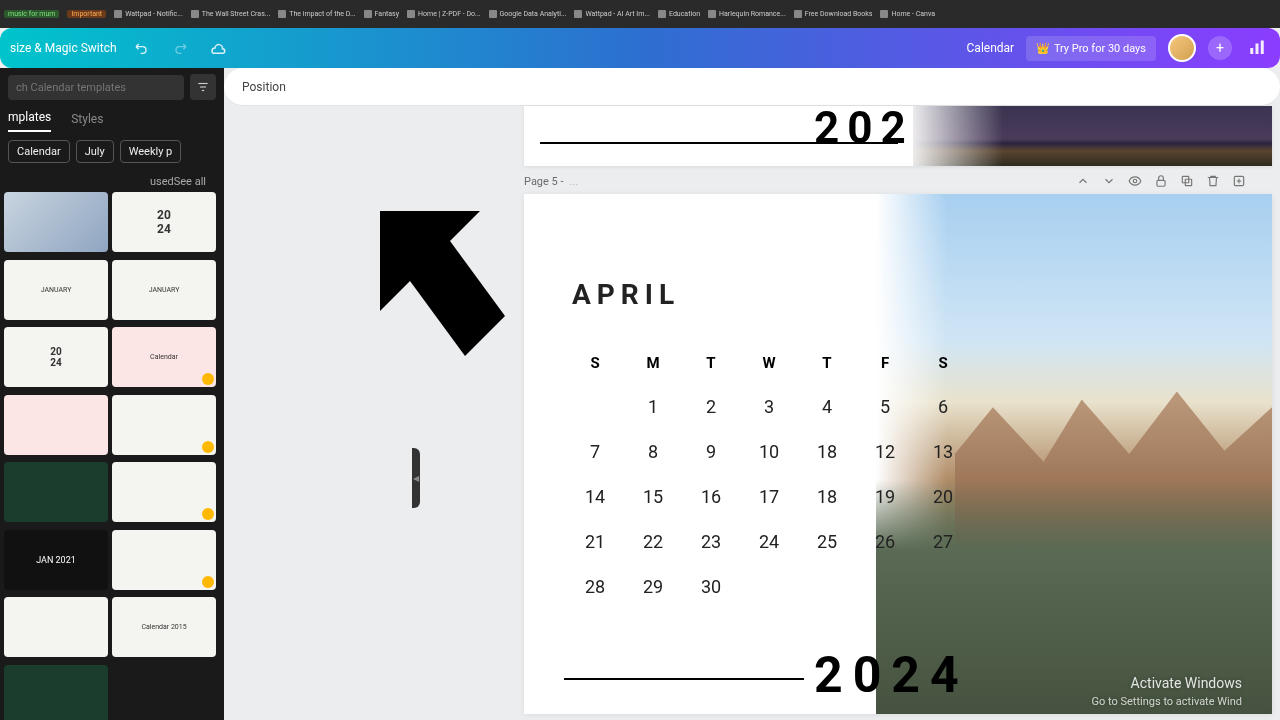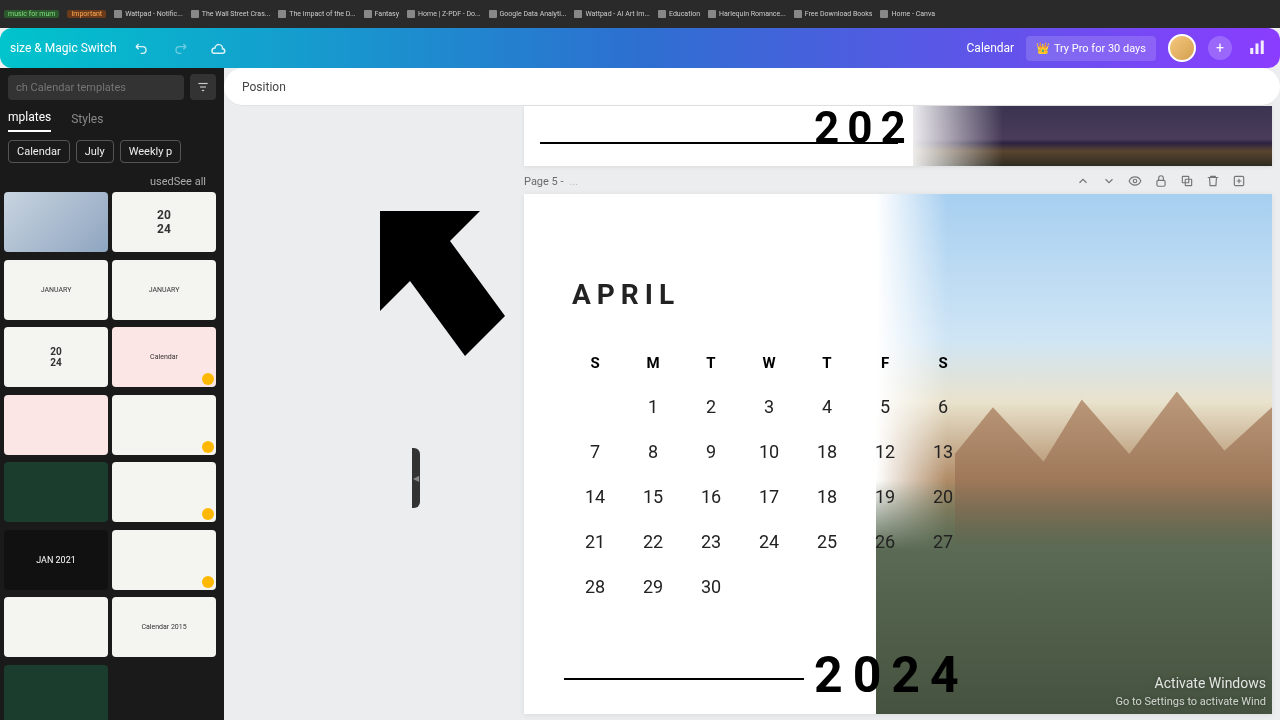--- a/index.html
+++ b/index.html
@@ -67,21 +67,21 @@
 .cal-grid { position:absolute; left: 48px; top: 160px; display: grid; grid-template-columns: repeat(7, 46px); row-gap: 24px; column-gap: 12px; text-align: center; }
 .cal-grid .h { font-weight:700; font-size: 15px; }
 .cal-grid .d { font-size: 18px; color:#222; }
 
 .big-yr { position:absolute; left: 290px; bottom: 10px; font-size: 50px; font-weight: 700; letter-spacing: 10px; }
 .big-line { position:absolute; left: 40px; width: 240px; bottom: 34px; height: 2px; background:#000; }
 
 .arrow-overlay { position:absolute; left: 375px; top: 206px; z-index: 50; }
 .arrow-overlay svg { width: 130px; height: 150px; }
 
-.watermark { position:absolute; right: 14px; bottom: 18px; color: rgba(255,255,255,0.75); font-size: 11px; text-align: right; line-height: 1.5; text-shadow: 0 0 4px rgba(0,0,0,0.3); }
+.watermark { position:absolute; right: 38px; bottom: 18px; color: rgba(255,255,255,0.75); font-size: 11px; text-align: right; line-height: 1.5; text-shadow: 0 0 4px rgba(0,0,0,0.3); }
 .watermark .t { font-size: 14px; color: rgba(255,255,255,0.85); }
 
 .drag-handle { position:absolute; left:188px; top: 380px; width:8px; height:60px; background:#333; border-radius: 0 6px 6px 0; display:flex; align-items:center; justify-content:center; color:#888; font-size:8px;}
 .charts-icon { color:#fff; opacity:0.9; }
 
 </style>
 </head>
 <body>
 
 <div class="bookmarks">

